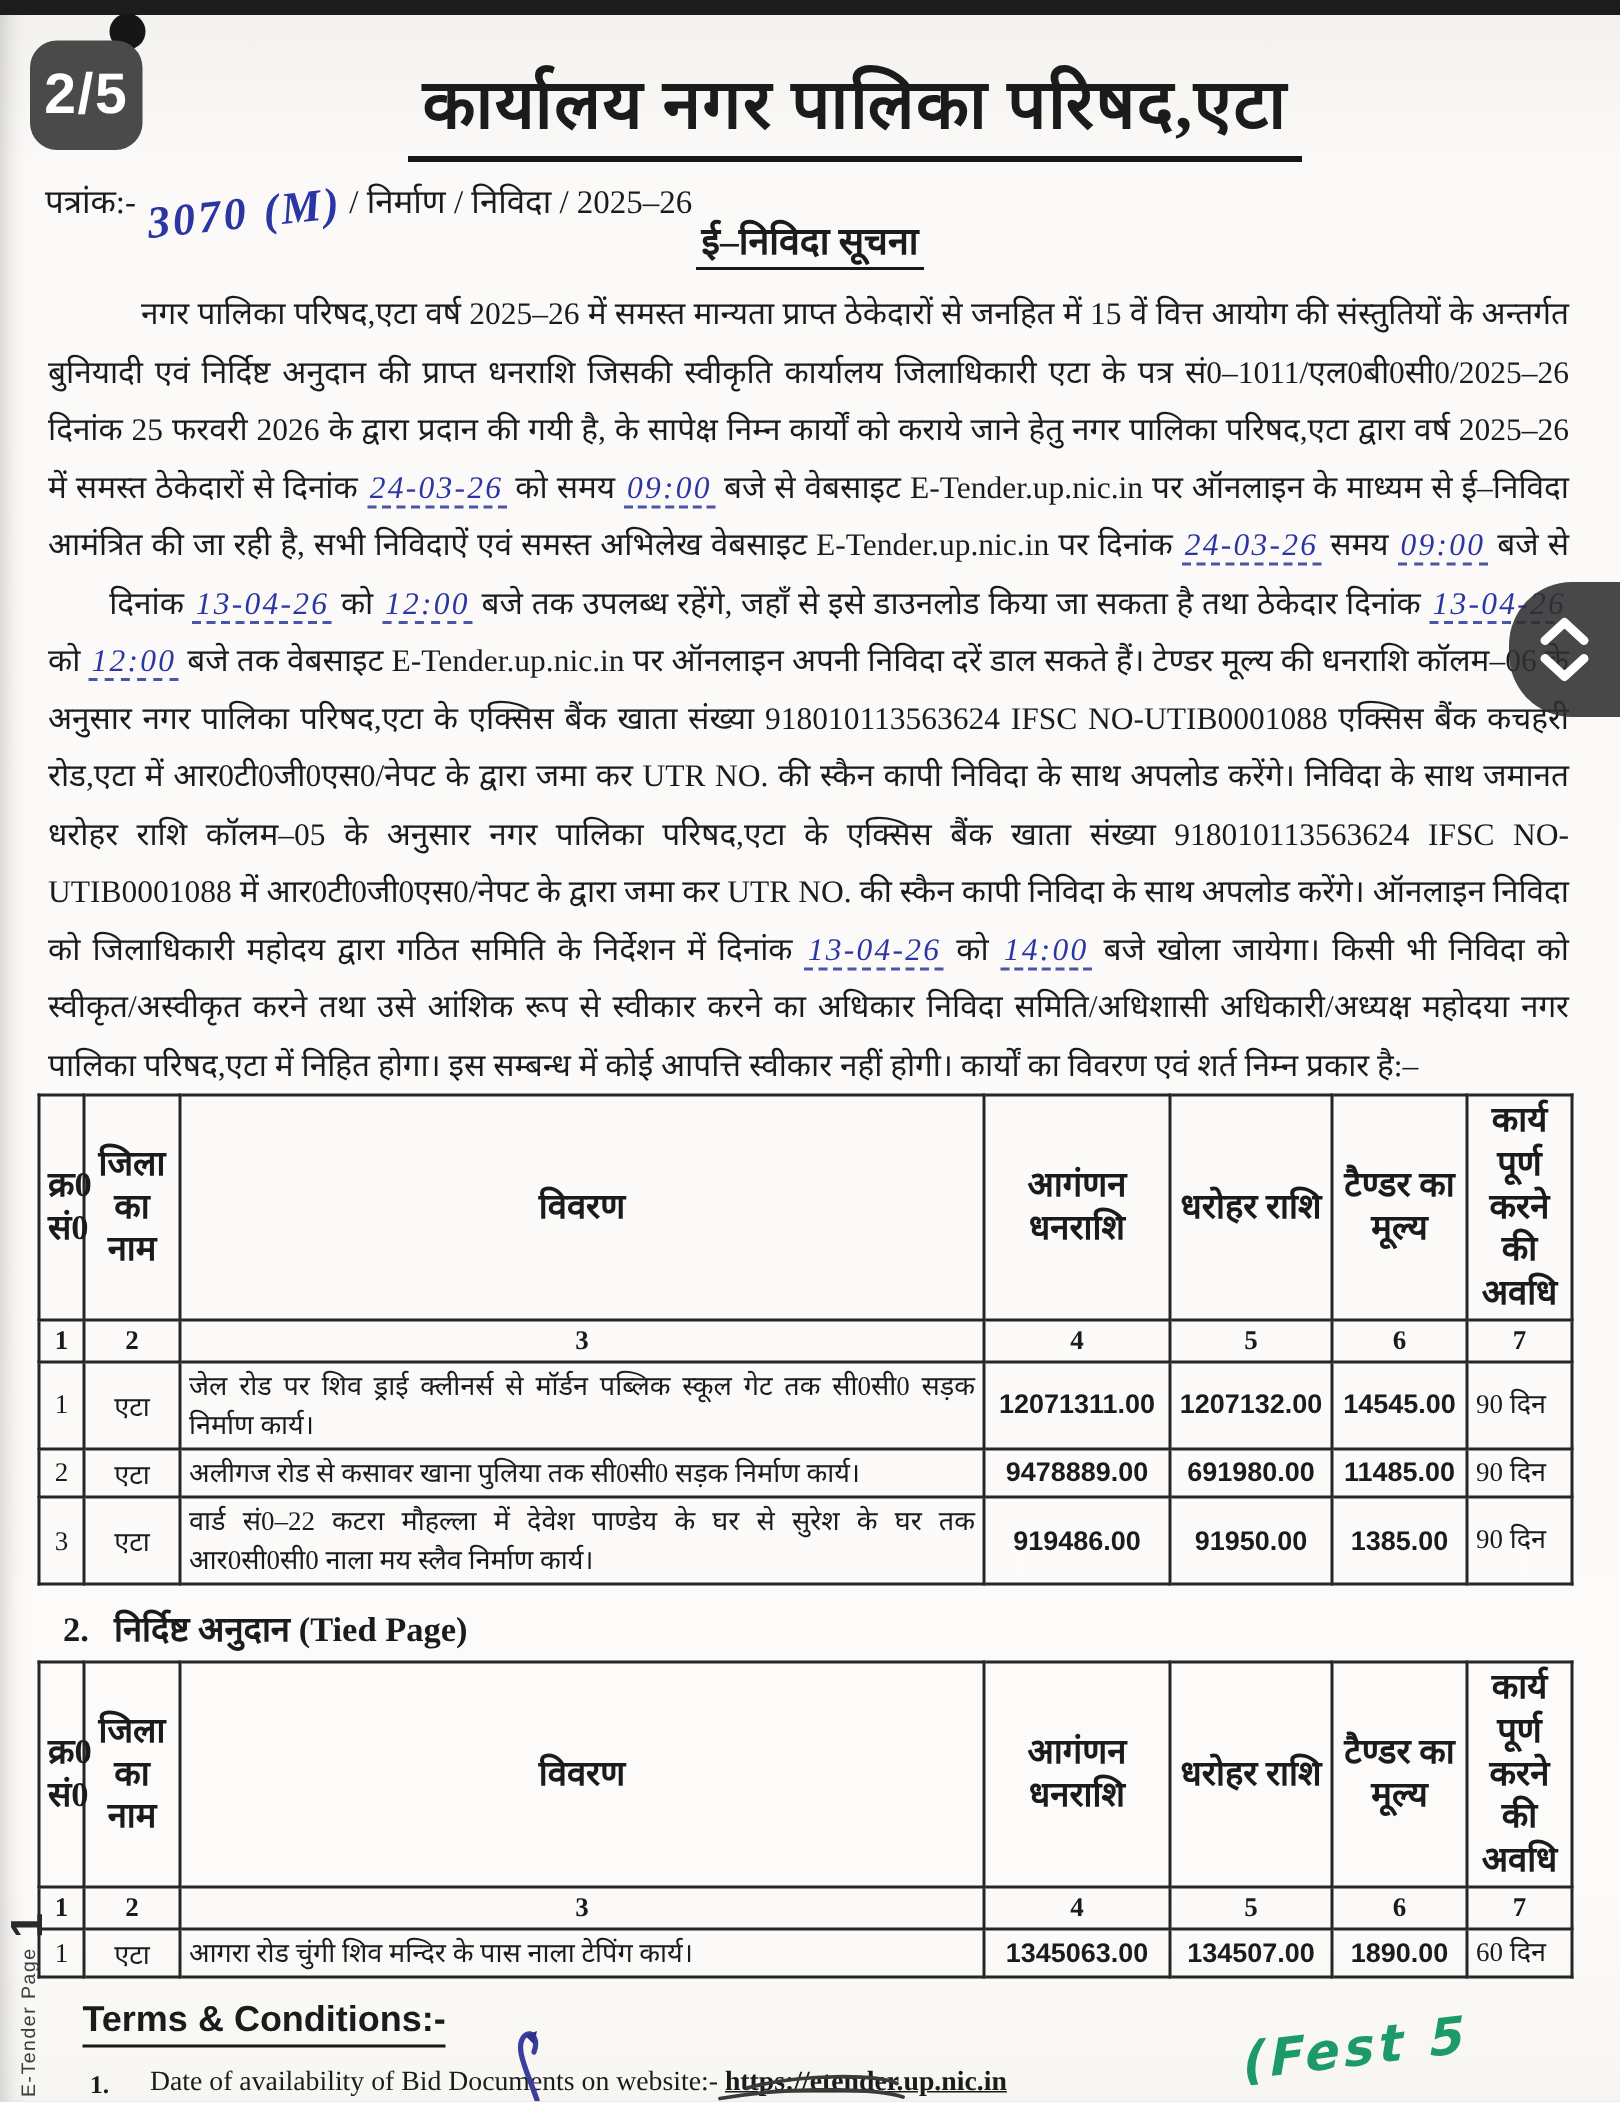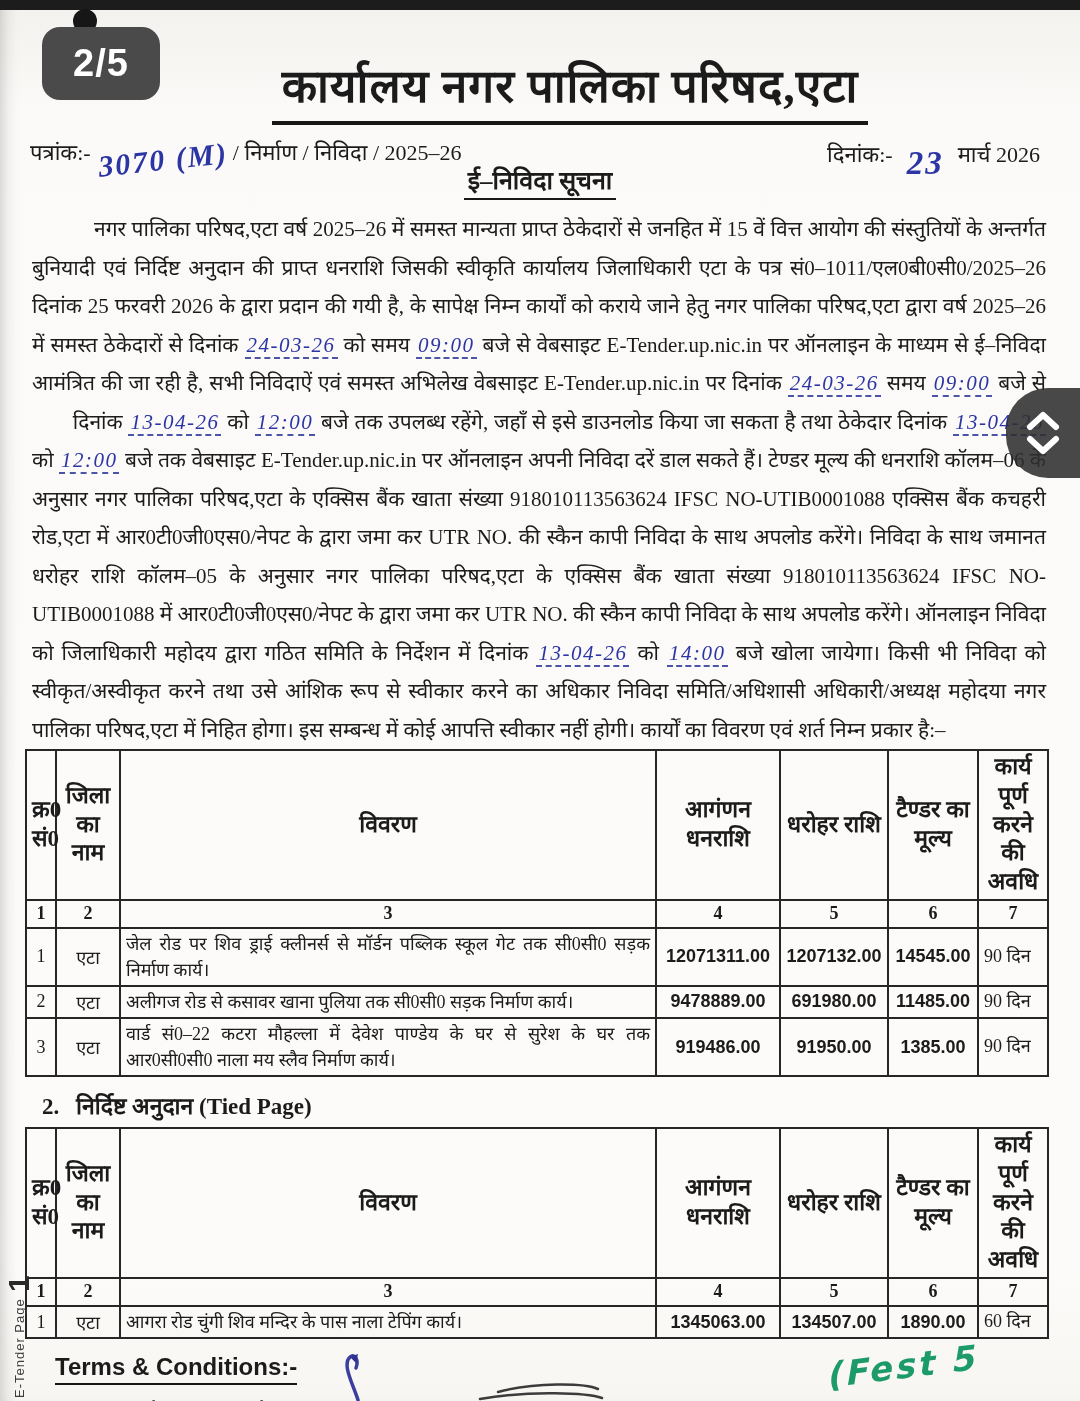--- a/index.html
+++ b/index.html
@@ -8,33 +8,33 @@
     position:relative; width:1080px; height:1401px; overflow:hidden;
     background:linear-gradient(180deg,#f2f1ee 0%, #fbfaf8 8%, #fcfbf9 90%, #f7f6f3 100%);
     font-family:"Liberation Serif", serif; color:#1b1b1b;
     box-shadow:inset 14px 0 18px -14px rgba(0,0,0,.25);
   }
   .topbar { position:absolute; top:0; left:0; width:1080px; height:10px; background:#1c1c1c; }
 
   
   .badge-knob { position:absolute; left:73px; top:9px; width:24px; height:24px; border-radius:50%; background:#161616; }
   .page-badge {
-    position:absolute; left:42px; top:27px; width:118px; height:73px; border-radius:18px;
+    position:absolute; left:20px; top:27px; width:75px; height:73px; border-radius:18px;
     background:#4a4a4a; color:#fff; display:flex; align-items:center; justify-content:center;
     font-family:"Liberation Sans", sans-serif; font-weight:bold; font-size:38px; letter-spacing:1px;
   }
   .scroller {
     position:absolute; right:0; top:388px; width:74px; height:90px;
     background:rgba(47,47,47,.88); border-radius:42px 0 0 42px;
     display:flex; flex-direction:column; align-items:center; justify-content:center; gap:4px; z-index:30;
   }
   .scroller svg { display:block; }
 
   
-  .title-wrap { text-align:center; padding-top:53px; }
+  .title-wrap { text-align:center; padding-top:36px; }
   .doc-title {
     display:inline-block; font-size:46px; font-weight:bold; letter-spacing:1px;
     border-bottom:4px solid #171717; padding:0 10px 6px 10px; margin-left:60px;
   }
   .meta-row { display:flex; justify-content:space-between; margin:8px 40px 0 30px; font-size:22px; }
   .meta-left { position:relative; }
   .hw-ref {
     display:inline-block; color:#2c35a4; font-size:30px; font-style:italic; font-weight:bold;
     transform:rotate(-6deg) translateY(10px); letter-spacing:2px; margin:0 6px;
   }
@@ -121,23 +121,20 @@
     </svg>
   </div>
 
   <div class="title-wrap">
     <span class="doc-title">कार्यालय नगर पालिका परिषद,एटा</span>
   </div>
 
   <div class="meta-row">
     <div class="meta-left">
       <span>पत्रांक:-</span><span class="hw-ref">3070 (M)</span><span>/ निर्माण / निविदा / 2025–26</span>
-    </div>
-    <div class="meta-right">
-      <span>दिनांक:-</span><span class="hw-date">23</span><span>मार्च 2026</span>
     </div>
   </div>
 
   <div class="subtitle-wrap">
     <span class="subtitle">ई–निविदा सूचना</span>
   </div>
 
   <p class="body-par"><span>नगर पालिका परिषद,एटा वर्ष 2025–26 में समस्त मान्यता प्राप्त ठेकेदारों से जनहित में 15 वें वित्त आयोग की संस्तुतियों के अन्तर्गत बुनियादी एवं निर्दिष्ट अनुदान की प्राप्त धनराशि जिसकी स्वीकृति कार्यालय जिलाधिकारी एटा के पत्र सं0–1011/एल0बी0सी0/2025–26 दिनांक 25 फरवरी 2026 के द्वारा प्रदान की गयी है, के सापेक्ष निम्न कार्यों को कराये जाने हेतु नगर पालिका परिषद,एटा द्वारा वर्ष 2025–26 में समस्त ठेकेदारों से दिनांक </span><span class="hw">24-03-26</span><span> को समय </span><span class="hw">09:00</span><span> बजे से वेबसाइट E-Tender.up.nic.in पर ऑनलाइन के माध्यम से ई–निविदा आमंत्रित की जा रही है, सभी निविदाऐं एवं समस्त अभिलेख वेबसाइट E-Tender.up.nic.in पर दिनांक </span><span class="hw">24-03-26</span><span> समय </span><span class="hw">09:00</span><span> बजे से &nbsp;&nbsp;&nbsp;&nbsp;&nbsp;&nbsp; दिनांक </span><span class="hw">13-04-26</span><span> को </span><span class="hw">12:00</span><span> बजे तक उपलब्ध रहेंगे, जहाँ से इसे डाउनलोड किया जा सकता है तथा ठेकेदार दिनांक </span><span class="hw">13-04-26</span><span> को </span><span class="hw">12:00</span><span> बजे तक वेबसाइट E-Tender.up.nic.in पर ऑनलाइन अपनी निविदा दरें डाल सकते हैं। टेण्डर मूल्य की धनराशि कॉलम–06 के अनुसार नगर पालिका परिषद,एटा के एक्सिस बैंक खाता संख्या 918010113563624 IFSC NO-UTIB0001088 एक्सिस बैंक कचहरी रोड,एटा में आर0टी0जी0एस0/नेपट के द्वारा जमा कर UTR NO. की स्कैन कापी निविदा के साथ अपलोड करेंगे। निविदा के साथ जमानत धरोहर राशि कॉलम–05 के अनुसार नगर पालिका परिषद,एटा के एक्सिस बैंक खाता संख्या 918010113563624 IFSC NO-UTIB0001088 में आर0टी0जी0एस0/नेपट के द्वारा जमा कर UTR NO. की स्कैन कापी निविदा के साथ अपलोड करेंगे। ऑनलाइन निविदा को जिलाधिकारी महोदय द्वारा गठित समिति के निर्देशन में दिनांक </span><span class="hw">13-04-26</span><span> को </span><span class="hw">14:00</span><span> बजे खोला जायेगा। किसी भी निविदा को स्वीकृत/अस्वीकृत करने तथा उसे आंशिक रूप से स्वीकार करने का अधिकार निविदा समिति/अधिशासी अधिकारी/अध्यक्ष महोदया नगर पालिका परिषद,एटा में निहित होगा। इस सम्बन्ध में कोई आपत्ति स्वीकार नहीं होगी। कार्यों का विवरण एवं शर्त निम्न प्रकार है:–</span></p>
 
 

